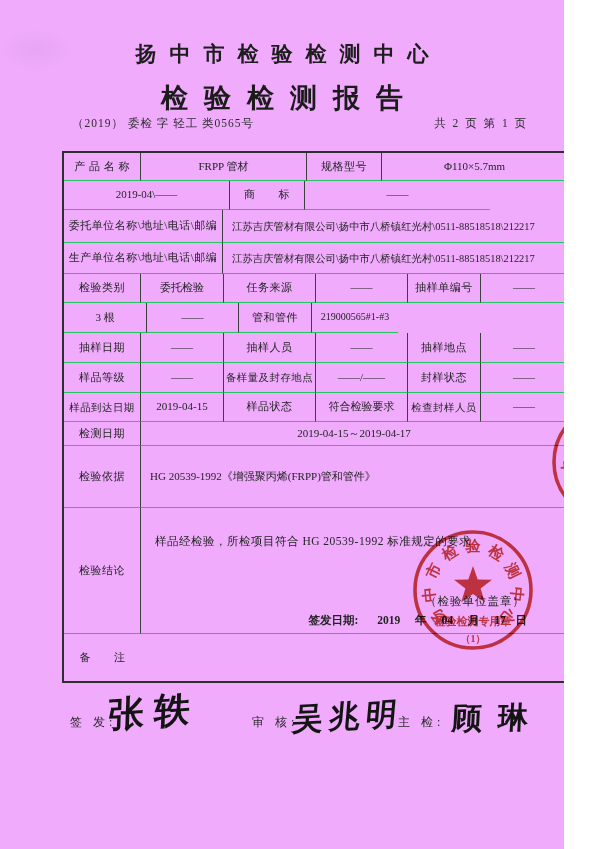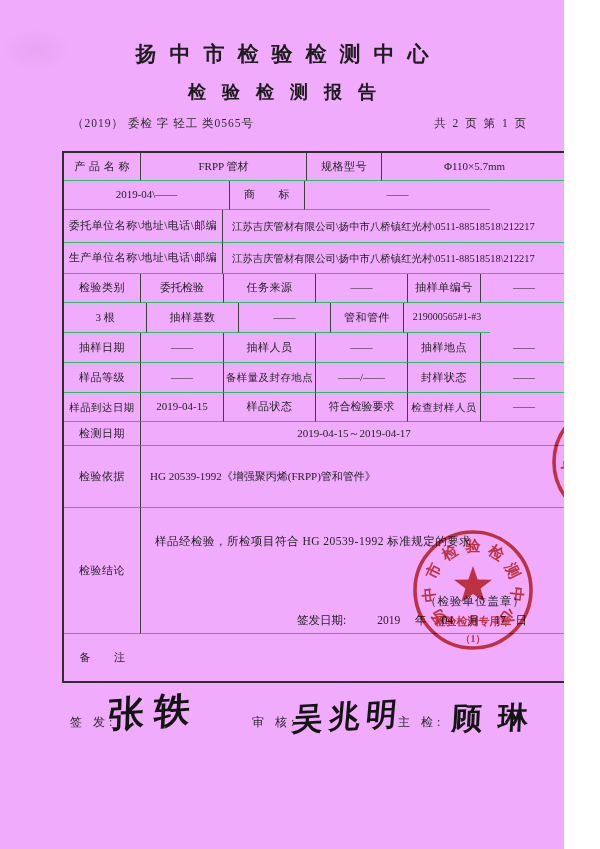--- a/index.html
+++ b/index.html
@@ -7,21 +7,21 @@
     position:relative;width:564px;height:849px;background:#f0abfc;
     overflow:hidden;
     font-family:"Liberation Serif","DejaVu Serif",serif;
     color:#262626;
   }
   .smudge{position:absolute;left:0;top:28px;width:72px;height:44px;
     background:radial-gradient(closest-side,rgba(0,0,0,0.035),rgba(0,0,0,0));}
   .org-title{position:absolute;left:0;right:0;top:40px;text-align:center;
     font-size:21px;font-weight:bold;letter-spacing:13px;padding-left:13px;color:#1d1d1d;}
   .report-title{position:absolute;left:0;right:0;top:80px;text-align:center;
-    font-size:18px;font-weight:bold;letter-spacing:16px;padding-left:16px;color:#1b1b1b;}
+    font-size:27px;font-weight:bold;letter-spacing:16px;padding-left:16px;color:#1b1b1b;}
   .doc-number{position:absolute;left:72px;top:116px;font-size:11.5px;letter-spacing:1px;color:#2c2c2c;}
   .page-info{position:absolute;right:36px;top:116px;font-size:11.5px;letter-spacing:2px;color:#2c2c2c;}
 
   .info-table{position:absolute;left:62px;top:151px;width:503px;border:2px solid #2e2e2e;background:transparent;}
   .row{display:flex;}
   .cell{box-sizing:border-box;flex-shrink:0;display:flex;align-items:center;justify-content:center;
     border-right:1px solid #3f3f3f;border-bottom:1px solid #22c55e;
     font-size:11px;line-height:1.25;color:#242424;text-align:center;}
   .row .cell:last-child{border-right:none;}
   .row:last-child .cell{border-bottom:none;}
@@ -33,22 +33,22 @@
   .w426{width:426px}
   .h28{height:28px}.h29{height:29px}.h33{height:33px}.h31{height:31px}.h30{height:30px}
   .h24{height:24px}.h62{height:62px}.h126{height:126px}.h47{height:47px}
   .small{font-size:10.4px;}
   .mono-num{font-size:10px;letter-spacing:0;}
 
   .conclusion-cell{display:block;position:relative;}
   .conclusion-text{position:absolute;left:14px;top:26px;font-size:11.5px;letter-spacing:0.5px;}
   .seal-note{position:absolute;right:42px;top:86px;font-size:11.5px;letter-spacing:1px;}
   .issue-date{position:absolute;right:40px;bottom:6px;font-size:11.5px;}
-  .issue-date span{display:inline-block;}
-  .gap-l{margin-left:28px}.gap-m{margin-left:12px}.gap-s{margin-left:7px}
+  .issue-date span{display:inline-block;font-weight:bold;}
+  .gap-l{margin-left:16px}.gap-m{margin-left:12px}.gap-s{margin-left:7px}
 
   .sig-row{position:absolute;left:0;top:692px;width:600px;height:70px;}
   .sig-label{position:absolute;font-size:12px;letter-spacing:4px;color:#2a2a2a;top:22px;}
   .sig{position:absolute;font-weight:700;color:#141414;white-space:nowrap;
     font-family:"DejaVu Serif","Liberation Serif",serif;}
   .sig-1{left:108px;top:-4px;font-size:36px;transform:rotate(-4deg) skewX(-6deg);letter-spacing:10px;}
   .sig-2{left:292px;top:4px;font-size:31px;transform:rotate(-3deg) skewX(-8deg);letter-spacing:6px;}
   .sig-3{left:452px;top:6px;font-size:30px;transform:rotate(-1deg) skewX(-4deg);letter-spacing:16px;}
 
   .seal-svg{position:absolute;width:150px;height:150px;mix-blend-mode:multiply;opacity:0.92;pointer-events:none;}
@@ -95,21 +95,20 @@
       <div class="cell lbl w77 h29">检验类别</div>
       <div class="cell w83 h29">委托检验</div>
       <div class="cell lbl w92 h29">任务来源</div>
       <div class="cell w92 h29">——</div>
       <div class="cell lbl w73 h29">抽样单编号</div>
       <div class="cell w86 h29">——</div>
     </div>
 
     <div class="row">
       <div class="cell w83 h30">3 根</div>
-      <div class="cell lbl w92 h30">抽样基数</div>
       <div class="cell w92 h30">——</div>
       <div class="cell lbl w73 h30">管和管件</div>
       <div class="cell w86 h30 mono-num">219000565#1-#3</div>
     </div>
 
     <div class="row">
       <div class="cell lbl w77 h30">抽样日期</div>
       <div class="cell w83 h30">——</div>
       <div class="cell lbl w92 h30">抽样人员</div>
       <div class="cell w92 h30">——</div>

